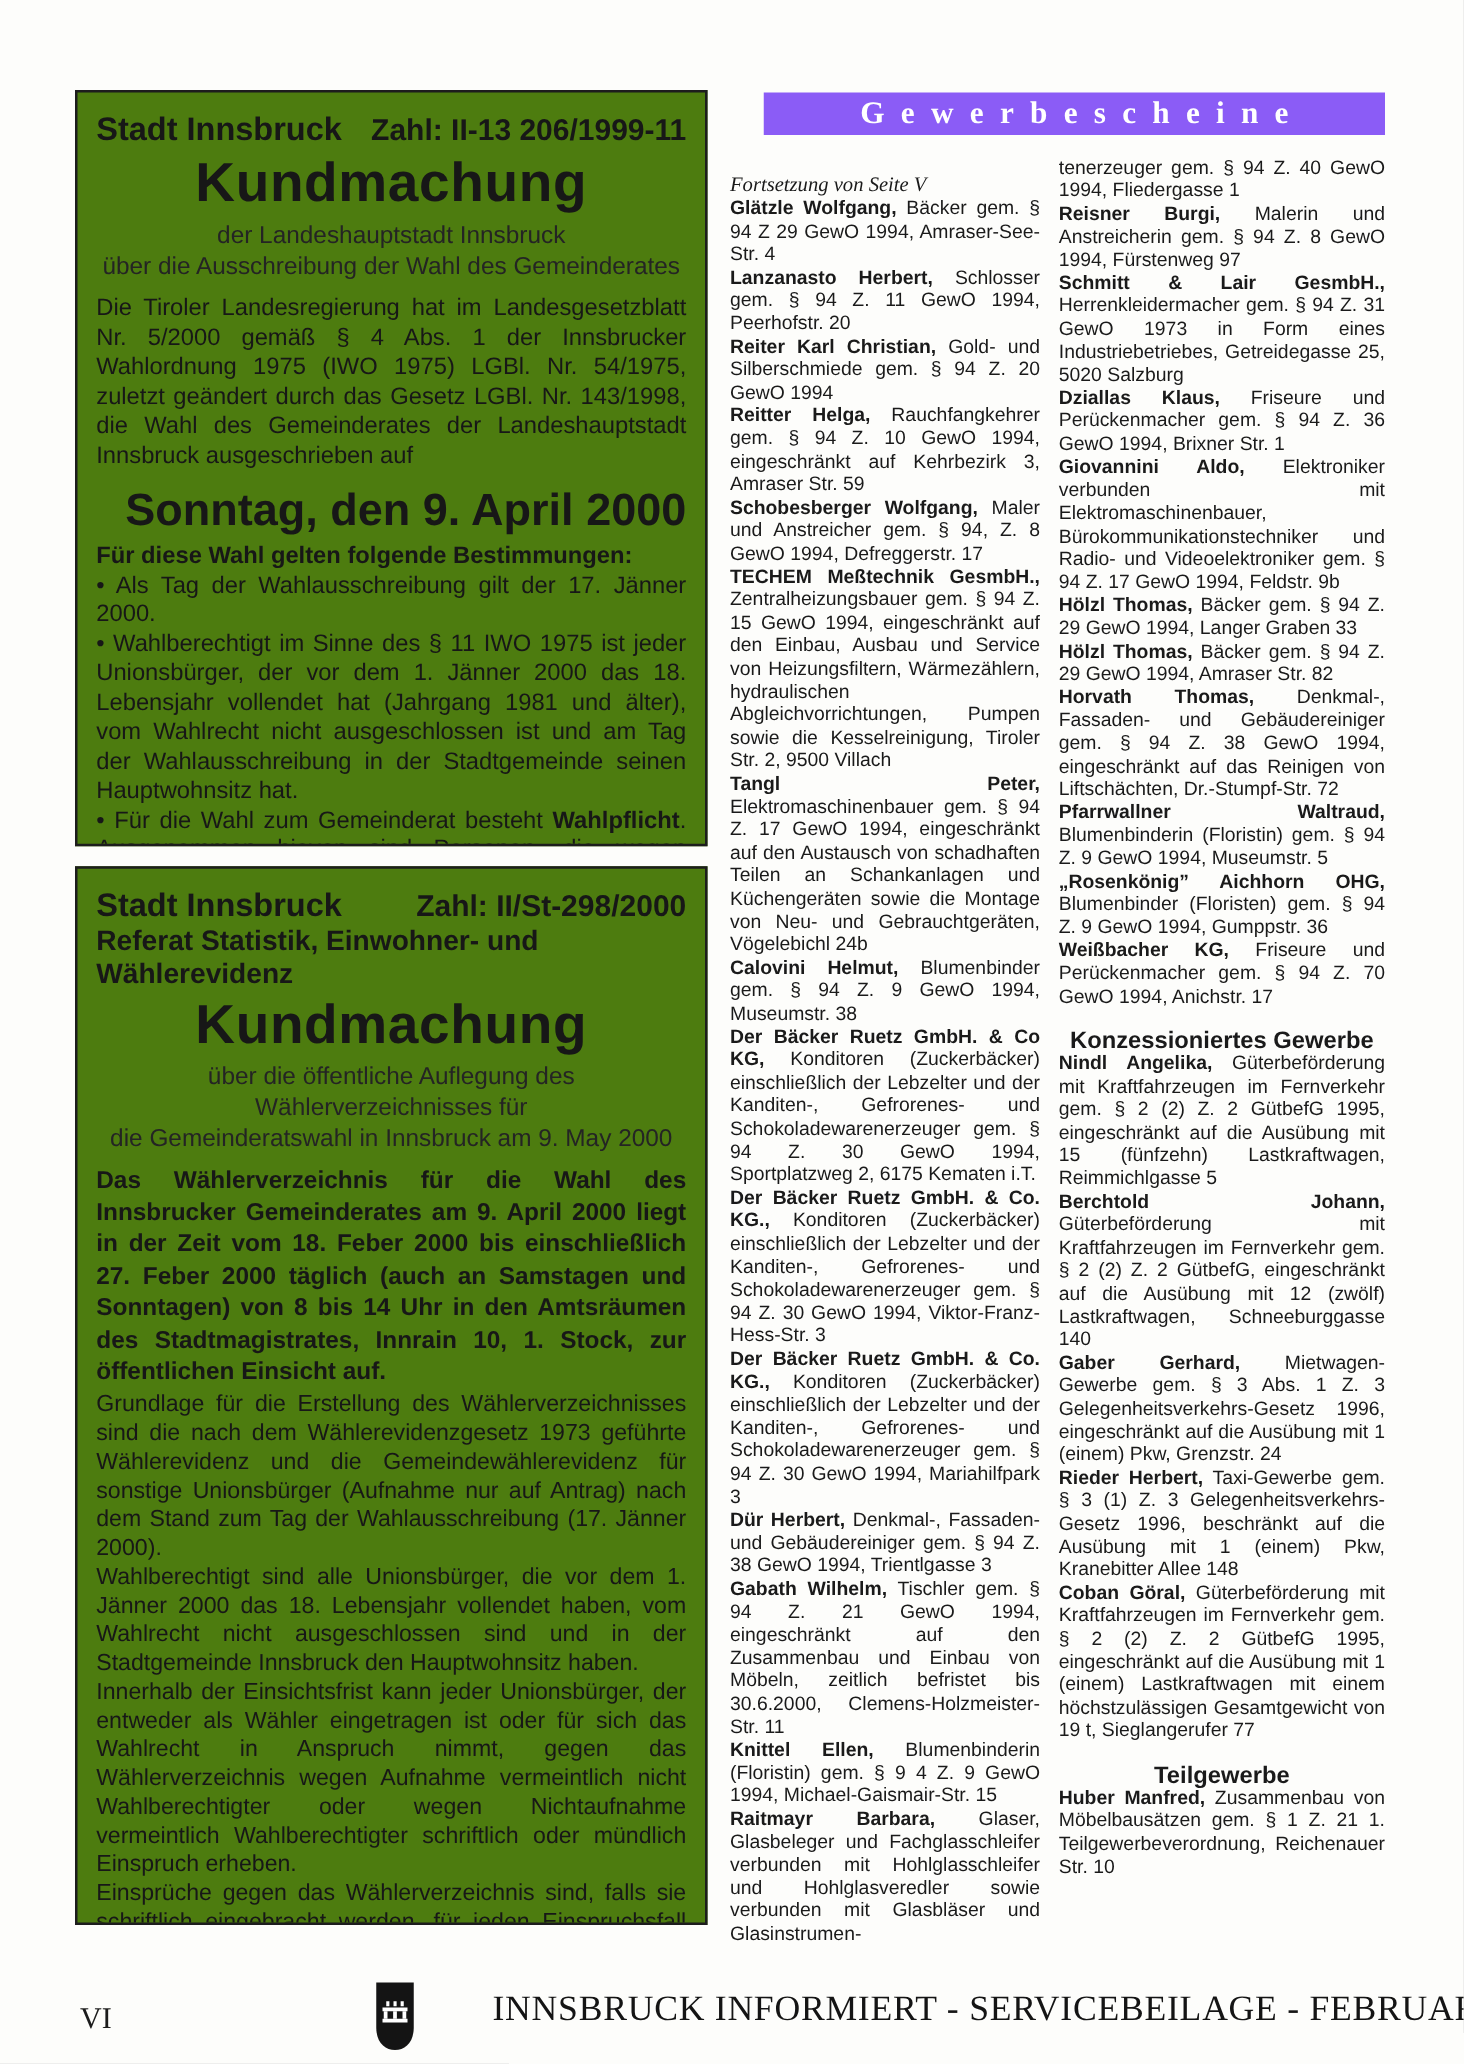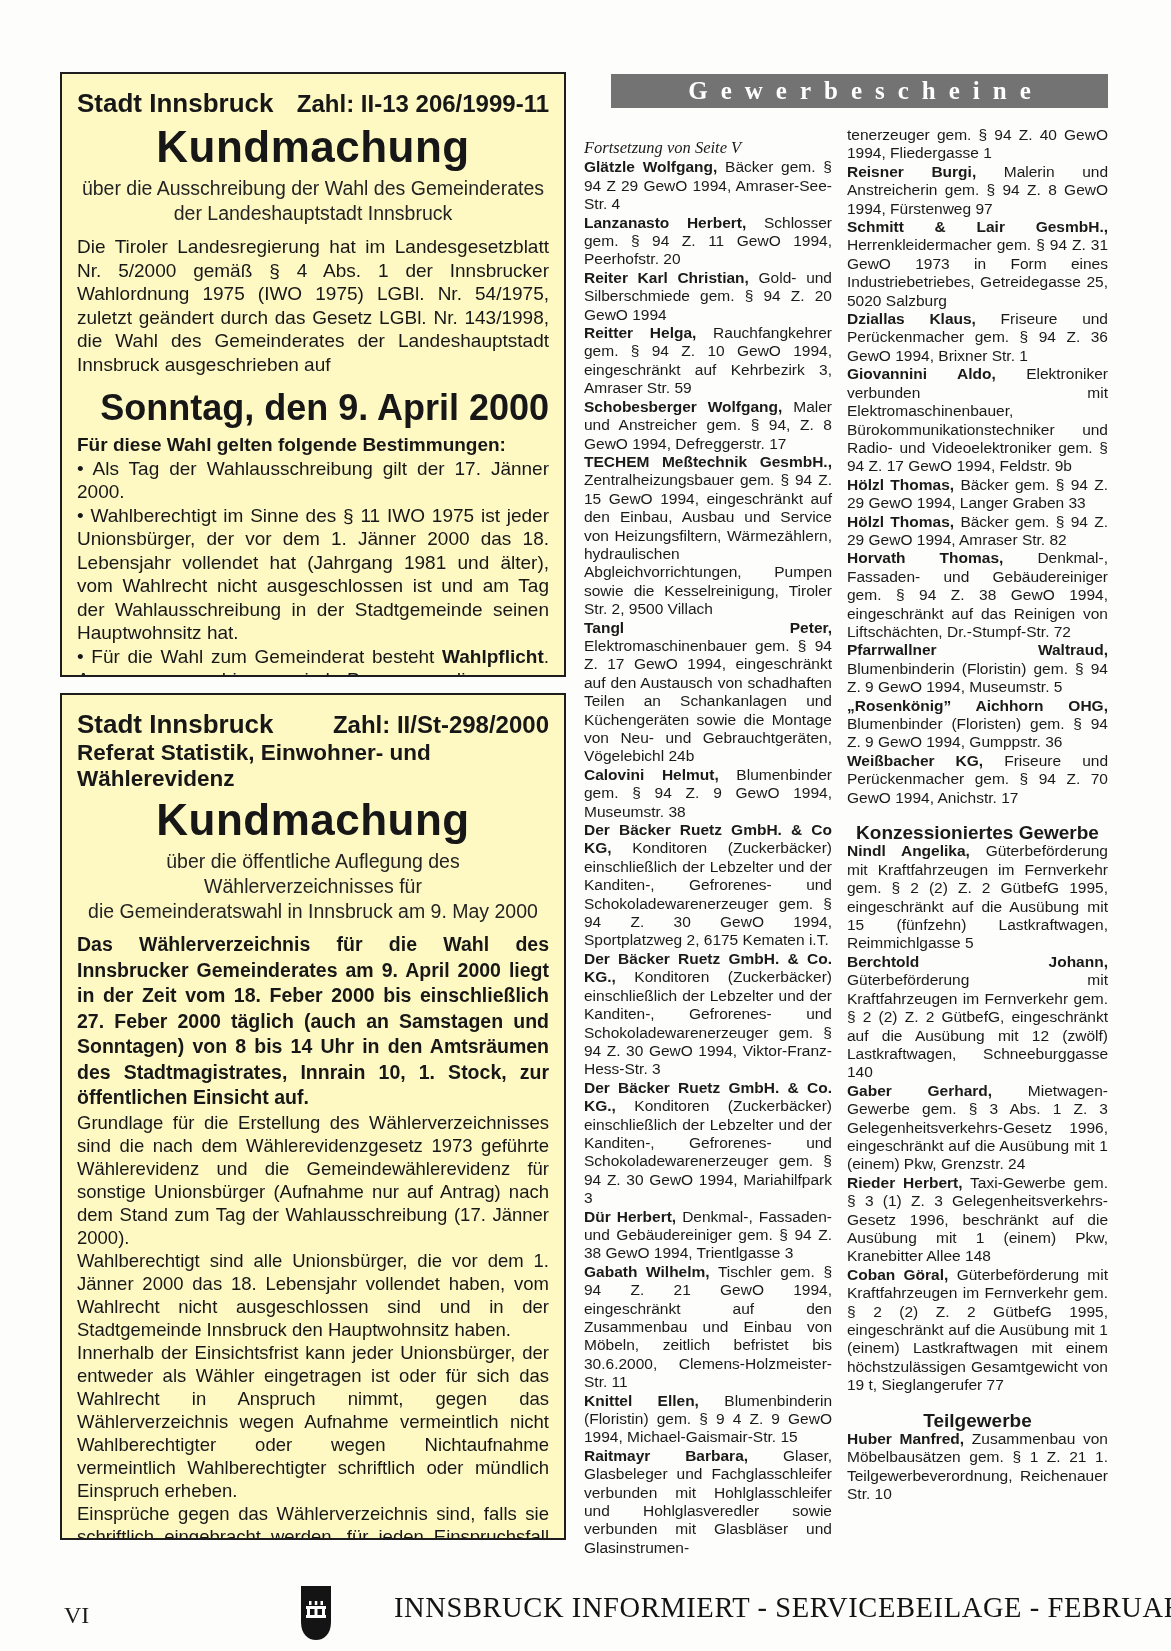--- a/index.html
+++ b/index.html
@@ -1,37 +1,37 @@
 <!DOCTYPE html>
 <html><head>
 <meta charset="utf-8">
 <style>
   html,body{margin:0;padding:0;background:#d9d9d9;}
   .page{position:relative;width:1171px;height:1651px;margin:0 auto;background:#fdfdfb;
         font-family:"Liberation Sans",sans-serif;color:#171717;overflow:hidden;}
   
   .left{position:absolute;left:60px;top:72px;width:506px;}
-  .box{border:2px solid #1d1d1d;padding:8px 15px 10px;box-sizing:border-box;overflow:hidden;background:#fef9c3;}
+  .box{border:2px solid #1d1d1d;padding:8px 15px 10px;box-sizing:border-box;overflow:hidden;background:#4d7c0f;}
   .box1{height:605px;margin-bottom:16px;}
   .box2{height:847px;}
   .bx-head{display:flex;justify-content:space-between;align-items:baseline;font-weight:bold;font-size:26px;margin-top:6px;}
   .bx-head .ref{font-size:24px;}
   .dept{font-weight:bold;font-size:22.5px;margin:1px 0 0;}
   .kt{font-size:44px;line-height:48px;text-align:center;margin:4px 0 5px;font-weight:bold;letter-spacing:0.5px;}
   .sub{text-align:center;font-size:19.5px;line-height:25px;margin:0;color:#242424;}
   .body{font-size:19px;line-height:23.5px;margin:9px 0 0;}
   .tight{margin:0;}
   .just{text-align:justify;}
   .bold{font-weight:bold;}
   .dateh{font-size:36px;line-height:42px;text-align:right;font-weight:bold;margin:11px 0 4px;}
   .box2 .body{font-size:18.5px;line-height:23px;}
   .box2 .lead{font-weight:bold;font-size:19.5px;line-height:25.5px;margin:8px 0 0;text-align:justify;}
   
   .right{position:absolute;left:584px;top:74px;width:524px;}
-  .gwbar{margin-left:27px;height:34px;background:#737373;display:flex;align-items:center;justify-content:center;}
+  .gwbar{margin-left:27px;height:34px;background:#8b5cf6;display:flex;align-items:center;justify-content:center;}
   .gwbar span{font-family:"Liberation Serif",serif;color:#ffffff;font-size:25px;font-weight:bold;
               letter-spacing:13px;padding-left:13px;white-space:nowrap;}
   .cols{display:flex;gap:15px;margin-top:18px;align-items:flex-start;}
   .col{text-align:justify;font-size:15.5px;line-height:18.4px;color:#1a1a1a;}
   .c1{width:248px;}
   .c2{width:261px;}
   .e{margin:0;}
   .e b{font-weight:bold;}
   .cont{margin:13px 0 1px;font-family:"Liberation Serif",serif;font-style:italic;font-size:16.5px;text-align:left;}
   .subh{margin:17px 0 0;text-align:center;font-weight:bold;font-size:19px;}
@@ -48,22 +48,22 @@
 <div class="page">
 
   <div class="left">
 
     <section class="box box1">
       <header class="bx-head">
         <span>Stadt Innsbruck</span>
         <span class="ref">Zahl: II-13 206/1999-11</span>
       </header>
       <h1 class="kt">Kundmachung</h1>
+      <p class="sub tight">der Landeshauptstadt Innsbruck</p>
       <p class="sub tight">über die Ausschreibung der Wahl des Gemeinderates</p>
-      <p class="sub tight">der Landeshauptstadt Innsbruck</p>
       <p class="body just">Die Tiroler Landesregierung hat im Landesgesetzblatt Nr. 5/2000 gemäß § 4 Abs. 1 der Innsbrucker Wahlordnung 1975 (IWO 1975) LGBl. Nr. 54/1975, zuletzt geändert durch das Gesetz LGBl. Nr. 143/1998, die Wahl des Gemeinderates der Landeshauptstadt Innsbruck ausgeschrieben auf</p>
       <h2 class="dateh">Sonntag, den 9. April 2000</h2>
       <p class="body bold tight">Für diese Wahl gelten folgende Bestimmungen:</p>
       <p class="body just tight">• Als Tag der Wahlausschreibung gilt der 17. Jänner 2000.</p>
       <p class="body just tight">• Wahlberechtigt im Sinne des § 11 IWO 1975 ist jeder Unionsbürger, der vor dem 1. Jänner 2000 das 18. Lebensjahr vollendet hat (Jahrgang 1981 und älter), vom Wahlrecht nicht ausgeschlossen ist und am Tag der Wahlausschreibung in der Stadtgemeinde seinen Hauptwohnsitz hat.</p>
       <p class="body just tight"><span>• Für die Wahl zum Gemeinderat besteht </span><b>Wahlpflicht</b><span>. Ausgenommen hievon sind Personen, die wegen Krankheit, Gebrechlichkeit oder aus sonstigen triftigen Gründen verhindert sind, an der Wahl teilzunehmen (§ 5 IWO 1975).</span></p>
 
     </section>
 
     <section class="box box2">

